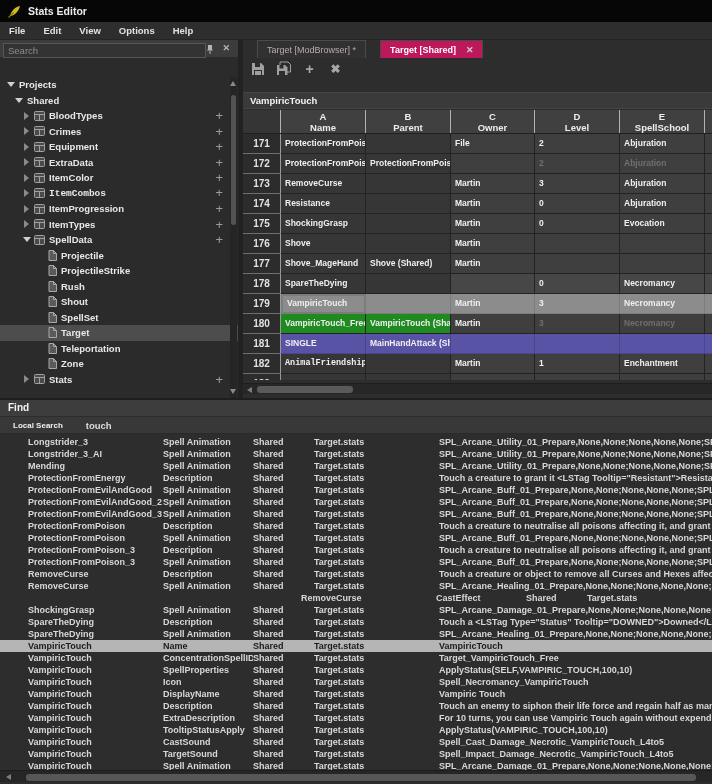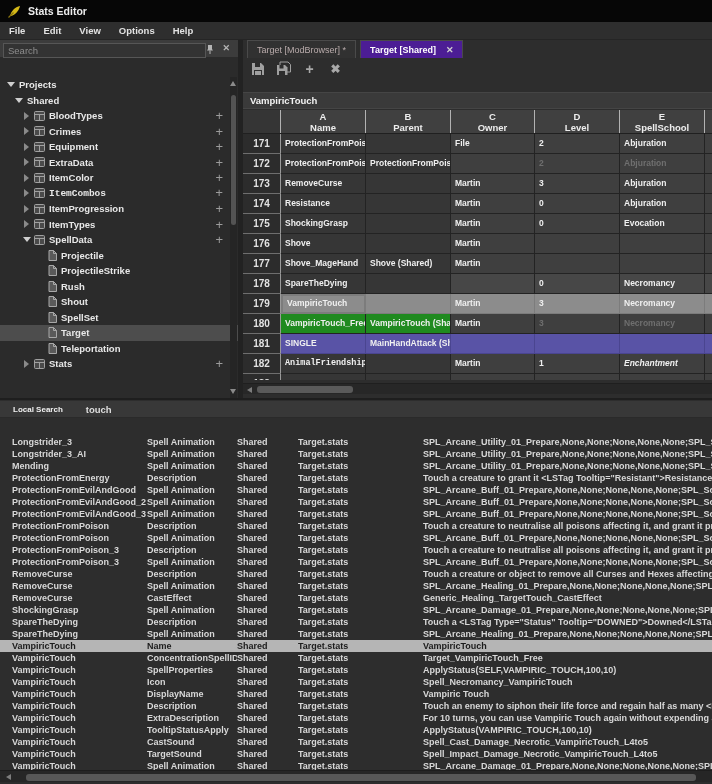--- a/index.html
+++ b/index.html
@@ -47,22 +47,22 @@
     border-right:3.5px solid transparent; border-bottom:5px solid #8a8a8a; }
   .arr-dn { position:absolute; left:0; bottom:4px; width:0; height:0; border-left:3.5px solid transparent;
     border-right:3.5px solid transparent; border-top:5px solid #8a8a8a; }
 
   .splitter { position:absolute; left:238px; top:40px; width:5px; height:358px; background:#222222; }
 
   
   .right-panel { position:absolute; left:243px; top:40px; width:469px; height:358px; background:#2d2d2d; }
   .tabbar { position:absolute; top:0; left:0; right:0; height:18px; display:flex; align-items:stretch; }
   .tab { display:flex; align-items:center; padding:0 9px; font-size:9px; color:#b9abab;
-    border:1px solid #4a4a4a; border-bottom:none; margin-left:4px; background:#313131; cursor:default; }
-  .tab.active { background:#4c1d95; color:#ffffff; font-weight:bold; }
+    border:1px solid #4a4a4a; border-bottom:none; margin-left:14px; background:#313131; cursor:default; }
+  .tab.active { background:#be185d; color:#ffffff; font-weight:bold; }
   .tab-close { margin-left:10px; color:#d0d0d0; font-size:9px; font-weight:bold; }
   .toolbar { position:absolute; top:18px; left:0; right:0; height:21px; display:flex; align-items:center;
     gap:9px; padding-left:6px; }
   .tool-btn { display:flex; align-items:center; justify-content:center; width:17px; height:17px;
     color:#a8a8a8; font-weight:bold; cursor:default; }
   .tool-plus { font-size:14px; }
   .tool-x { font-size:12px; }
   .name-field { position:absolute; top:52px; left:0; width:469px; height:17px; background:#3a3a3a;
     border:none; border-top:1px solid #454545; border-bottom:1px solid #454545;
     color:#f2f2f2; font-size:9.5px; font-weight:bold; padding:0 7px; font-family:inherit; }
@@ -100,21 +100,21 @@
   
   .find-panel { position:absolute; left:0; top:398px; width:712px; height:386px; background:#2d2d2d;
     border-top:2px solid #1e1e1e; }
   .find-header { height:16px; background:#3d3d3d; color:#f2f2f2; font-size:10px; font-weight:bold;
     line-height:16px; padding-left:8px; }
   .find-search { height:17px; background:#383838; margin-top:1px; display:flex; align-items:center;
     border-bottom:1px solid #2a2a2a; }
   .scope { font-size:8px; font-weight:bold; color:#f0f0f0; margin-left:13px; cursor:default; }
   .query { font-size:9.5px; font-weight:bold; color:#dedede; margin-left:23px; }
   .find-list { position:absolute; top:36px; left:0; width:712px; height:334px; overflow:hidden; }
-  .frow { display:flex; height:12px; line-height:12px; padding-left:12px; font-size:9px; font-weight:bold;
+  .frow { display:flex; height:12px; line-height:12px; padding-left:28px; font-size:9px; font-weight:bold;
     color:#d8d8d8; white-space:nowrap; cursor:default;justify-content:flex-end; }
   .frow.selected { background:#b5b5b5; color:#1c1c1c; }
   .fc { overflow:hidden; flex:none; }
   .fc-name { width:135px; } .fc-prop { width:90px; } .fc-src { width:61px; } .fc-file { width:125px; }
   .fc-val { flex:1; }
   .find-hscroll { position:absolute; left:0; top:370px; width:712px; height:12px; background:#262626;
     border-top:1px solid #1d1d1d; }
   .fh-arrow { position:absolute; left:6px; top:3px; width:0; height:0; border-top:3.5px solid transparent;
     border-bottom:3.5px solid transparent; border-right:5px solid #7d7d7d; }
   .fh-thumb { position:absolute; left:26px; top:2.5px; width:670px; height:7px; background:#575757; border-radius:3px; }
@@ -352,20 +352,30 @@
       </div>
       <div class="tree-row" style="padding-left: 36px;">
         <div class="exp"></div>
         <div class="ticon">
           <svg width="9" height="11" viewBox="0 0 9 11">
             <path d="M1 0.5 H5.5 L8.5 3.5 V10.5 H1 Z" fill="#5a5a5a" stroke="#a8a8a8"></path>
             <path d="M5.5 0.5 V3.5 H8.5" fill="none" stroke="#a8a8a8"></path>
           </svg>
         </div>
         <div class="tree-label">Teleportation</div>
+      </div>
+      <div class="tree-row" style="padding-left: 36px;">
+        <div class="exp"></div>
+        <div class="ticon">
+          <svg width="9" height="11" viewBox="0 0 9 11">
+            <path d="M1 0.5 H5.5 L8.5 3.5 V10.5 H1 Z" fill="#5a5a5a" stroke="#a8a8a8"></path>
+            <path d="M5.5 0.5 V3.5 H8.5" fill="none" stroke="#a8a8a8"></path>
+          </svg>
+        </div>
+        <div class="tree-label">Zone</div>
       </div>
       <div class="tree-row" style="padding-left: 22px;">
         <div class="exp">
           <span class="exp-closed"></span>
         </div>
         <div class="ticon">
           <svg width="11" height="10" viewBox="0 0 11 10">
             <rect x="0.5" y="0.5" width="10" height="9" rx="1" fill="#4a4a4a" stroke="#a0a0a0"></rect>
             <line x1="1" y1="3.5" x2="10" y2="3.5" stroke="#a0a0a0"></line>
             <line x1="5.5" y1="4" x2="5.5" y2="9" stroke="#a0a0a0"></line>
@@ -539,41 +549,42 @@
           <div class="cell mid" style="width: 85px;"></div>
           <div class="cell mid" style="width: 85px;"></div>
           <div class="cell mid sliver"></div>
         </div>
         <div class="grow">
           <div class="rnum">182</div>
           <div class="cell dark" style="width: 85px; font-family: Liberation Mono, monospace;">AnimalFriendship</div>
           <div class="cell dark" style="width: 85px;"></div>
           <div class="cell mid" style="width: 84px;">Martin</div>
           <div class="cell mid" style="width: 85px;">1</div>
-          <div class="cell mid" style="width: 85px; font-style: italic;">Enchantment</div>
+          <div class="cell mid" style="width: 85px;">Enchantment</div>
           <div class="cell mid sliver"></div>
         </div>
         <div class="grow">
           <div class="rnum">183</div>
           <div class="cell dark" style="width: 85px;"></div>
           <div class="cell dark" style="width: 85px;"></div>
           <div class="cell mid" style="width: 84px;"></div>
           <div class="cell mid" style="width: 85px;"></div>
           <div class="cell mid" style="width: 85px;"></div>
           <div class="cell mid sliver"></div>
         </div>
       </div>
   </div>
   <div class="hscroll">
     <span class="hs-arrow-l"></span>
     <span class="hs-thumb" style="left:14px; width:96px;"></span>
   </div>
 </div>
 
 <div class="find-panel">
+  <div class="find-header">Find</div>
   <div class="find-search">
     <span class="scope">Local Search</span>
     <span class="query">touch</span>
   </div>
   <div class="find-list" id="flist">
       <div class="frow">
         <div class="fc fc-name">Longstrider_3</div>
         <div class="fc fc-prop">Spell Animation</div>
         <div class="fc fc-src">Shared</div>
         <div class="fc fc-file">Target.stats</div>
@@ -661,21 +672,20 @@
         <div class="fc fc-prop">Spell Animation</div>
         <div class="fc fc-src">Shared</div>
         <div class="fc fc-file">Target.stats</div>
         <div class="fc fc-val">SPL_Arcane_Healing_01_Prepare,None,None;None,None,None;SPL_Somatic_Touch_02_Cast,None,None;</div>
       </div>
       <div class="frow">
         <div class="fc fc-name">RemoveCurse</div>
         <div class="fc fc-prop">CastEffect</div>
         <div class="fc fc-src">Shared</div>
         <div class="fc fc-file">Target.stats</div>
-        <div class="fc fc-val">Generic_Healing_TargetTouch_CastEffect</div>
       </div>
       <div class="frow">
         <div class="fc fc-name">ShockingGrasp</div>
         <div class="fc fc-prop">Spell Animation</div>
         <div class="fc fc-src">Shared</div>
         <div class="fc fc-file">Target.stats</div>
         <div class="fc fc-val">SPL_Arcane_Damage_01_Prepare,None,None;None,None,None;SPL_Somatic_Touch_Aggressive_01_Cast,None,None;</div>
       </div>
       <div class="frow">
         <div class="fc fc-name">SpareTheDying</div>

